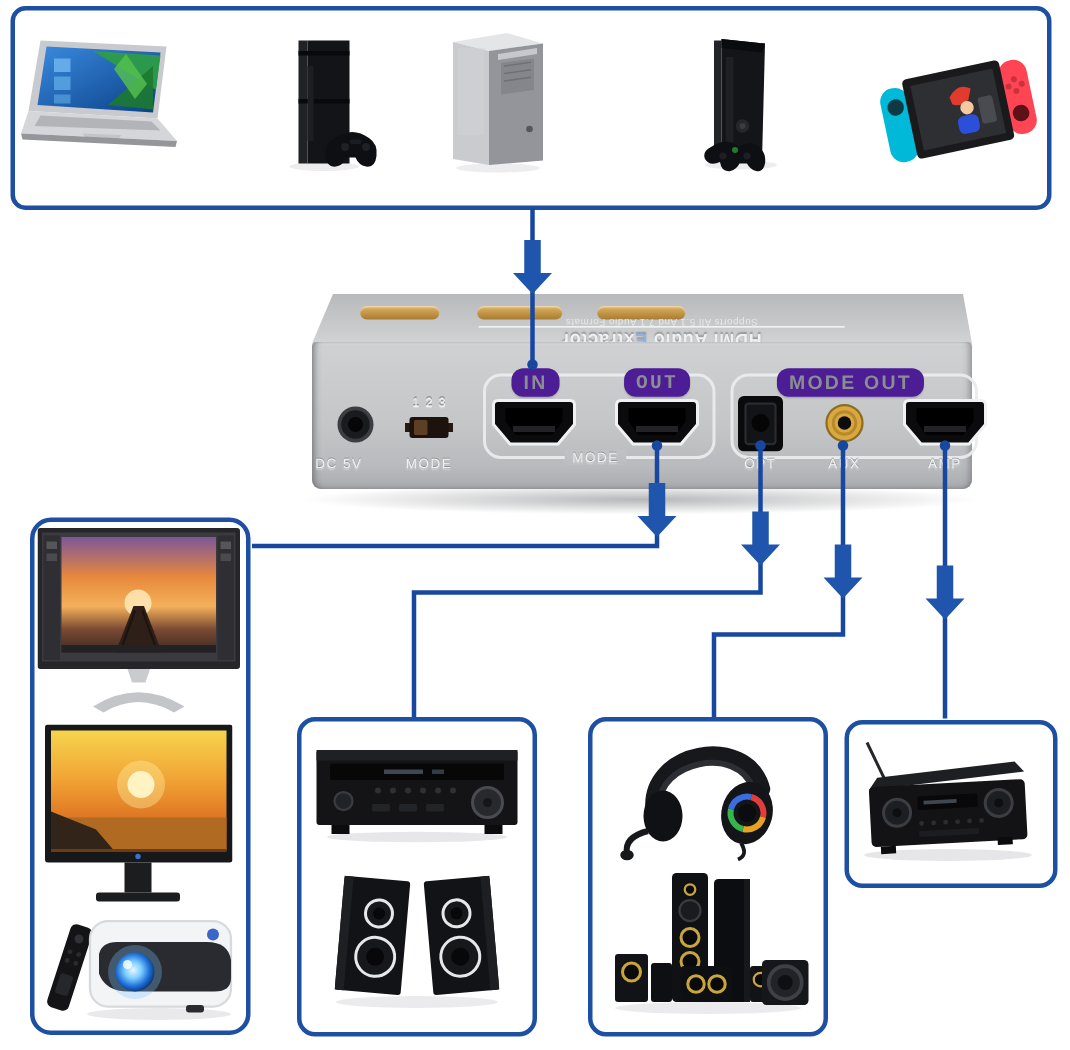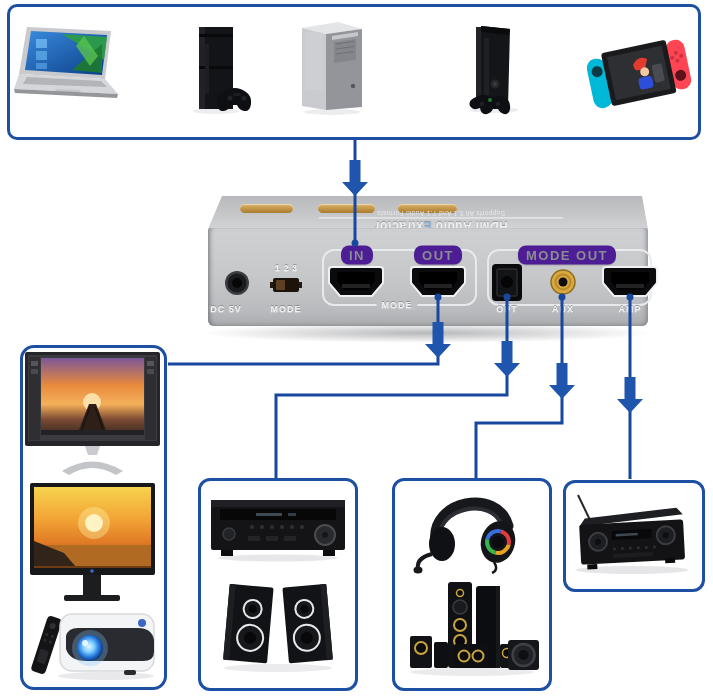--- a/index.html
+++ b/index.html
@@ -27,21 +27,21 @@
   .topt-big{font-size:12px;font-weight:bold;color:#eef0f3;letter-spacing:.5px;
             text-shadow:0 1px 1px rgba(90,92,96,.5);white-space:nowrap;}
   .topt-big .brand-e{color:#8fb2dd;}
   .topt-line{height:1px;background:rgba(255,255,255,.8);margin:1px 8px;}
   .topt-small{font-size:6.5px;color:#e6e8ea;letter-spacing:.4px;white-space:nowrap;}
   .pgroup{position:absolute;border:2px solid #eaebec;border-radius:12px;box-sizing:border-box;opacity:.95;}
   .pill{position:absolute;transform:translate(-50%,-50%);background:#4c1d95;color:#8a8d91;
         font-size:13px;font-weight:bold;letter-spacing:1.5px;border-radius:8px;
         padding:2px 8px;box-shadow:0 1px 1px rgba(0,0,0,.18);white-space:nowrap;z-index:3;}
   .plabel{position:absolute;transform:translate(-50%,-50%);color:#f0f2f3;font-size:9px;
-          font-weight:bold;letter-spacing:1px;white-space:nowrap;
+          font-weight:normal;letter-spacing:1px;white-space:nowrap;
           text-shadow:0 -1px 0 rgba(120,122,126,.7), 0 1px 1px rgba(255,255,255,.4);}
   .plabel.onborder{background:linear-gradient(180deg,#c0c1c4,#bcbdc0);padding:0 5px;}
   #connector{position:absolute;left:0;top:0;z-index:10;pointer-events:none;}
 </style>
 </head>
 <body>
 
 <div class="bluebox" style="left:7px;top:4px;width:694px;height:136px;border-radius:10px;"></div>
 
 <svg class="devsvg" style="left:14px;top:26px;" width="120" height="84" viewBox="0 0 120 84">
@@ -150,21 +150,21 @@
   <svg class="abs" style="left:65px;top:84px;" width="32" height="16" viewBox="0 0 32 16">
     <rect x="0" y="5" width="4" height="6" fill="#241a12"></rect>
     <rect x="28" y="5" width="4" height="6" fill="#241a12"></rect>
     <rect x="3" y="1" width="26" height="14" rx="2" fill="#1c130c"></rect>
     <rect x="6" y="3" width="9" height="10" rx="1" fill="#5c3f24"></rect>
   </svg>
   <div class="plabel" style="left:81px;top:116px;">MODE</div>
 
   <div class="pgroup" style="left:117px;top:56px;width:155px;height:57px;"></div>
   <div class="pill" style="left:152px;top:62px;">IN</div>
-  <div class="pill" style="left:233px;top:62px;">OUT</div>
+  <div class="pill" style="left:233px;top:62px;font-family:Liberation Mono, monospace;">OUT</div>
   <svg class="abs" style="left:123px;top:73px;" width="56" height="34" viewBox="0 0 56 34">
     <path d="M4,1 h48 q3,0 3,3 v13 l-11,13 h-32 l-11,-13 v-13 q0,-3 3,-3 z" fill="#0b0b0d" stroke="#f0f1f2" stroke-width="2"></path>
     <path d="M9,6 h38 v9 l-7,9 h-24 l-7,-9 z" fill="#000"></path>
     <rect x="14" y="18" width="28" height="4" fill="#232326"></rect>
   </svg>
   <svg class="abs" style="left:205px;top:73px;" width="56" height="34" viewBox="0 0 56 34">
     <path d="M4,1 h48 q3,0 3,3 v13 l-11,13 h-32 l-11,-13 v-13 q0,-3 3,-3 z" fill="#0b0b0d" stroke="#f0f1f2" stroke-width="2"></path>
     <path d="M9,6 h38 v9 l-7,9 h-24 l-7,-9 z" fill="#000"></path>
     <rect x="14" y="18" width="28" height="4" fill="#232326"></rect>
   </svg>

